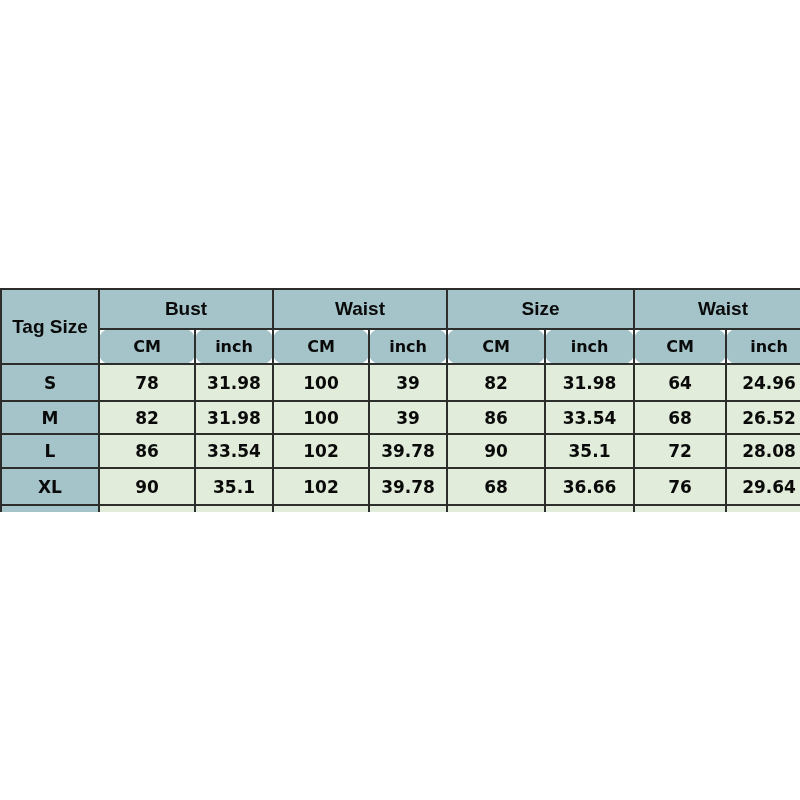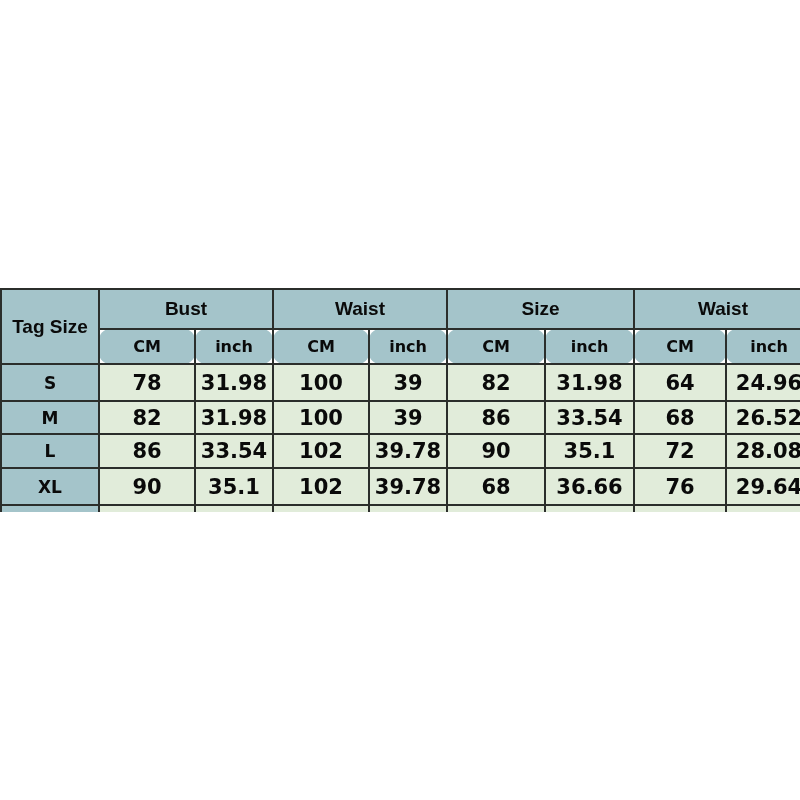--- a/index.html
+++ b/index.html
@@ -57,21 +57,21 @@
     background: #a4c4ca;
     font-family: "DejaVu Sans", sans-serif;
     font-weight: bold;
     font-size: 17px;
     color: #0a0a0a;
   }
   td.val-cell {
     background: #e1ecda;
     font-family: "DejaVu Sans", sans-serif;
     font-weight: bold;
-    font-size: 21px;
+    font-size: 17px;
     color: #0a0a0a;
   }
   tr.r-h1 { height: 40px; }
   tr.r-h2 { height: 35px; }
   tr.r-s  { height: 37px; }
   tr.r-m  { height: 33px; }
   tr.r-l  { height: 34px; }
   tr.r-xl { height: 37px; }
   tr.r-partial { height: 30px; }
 </style>

